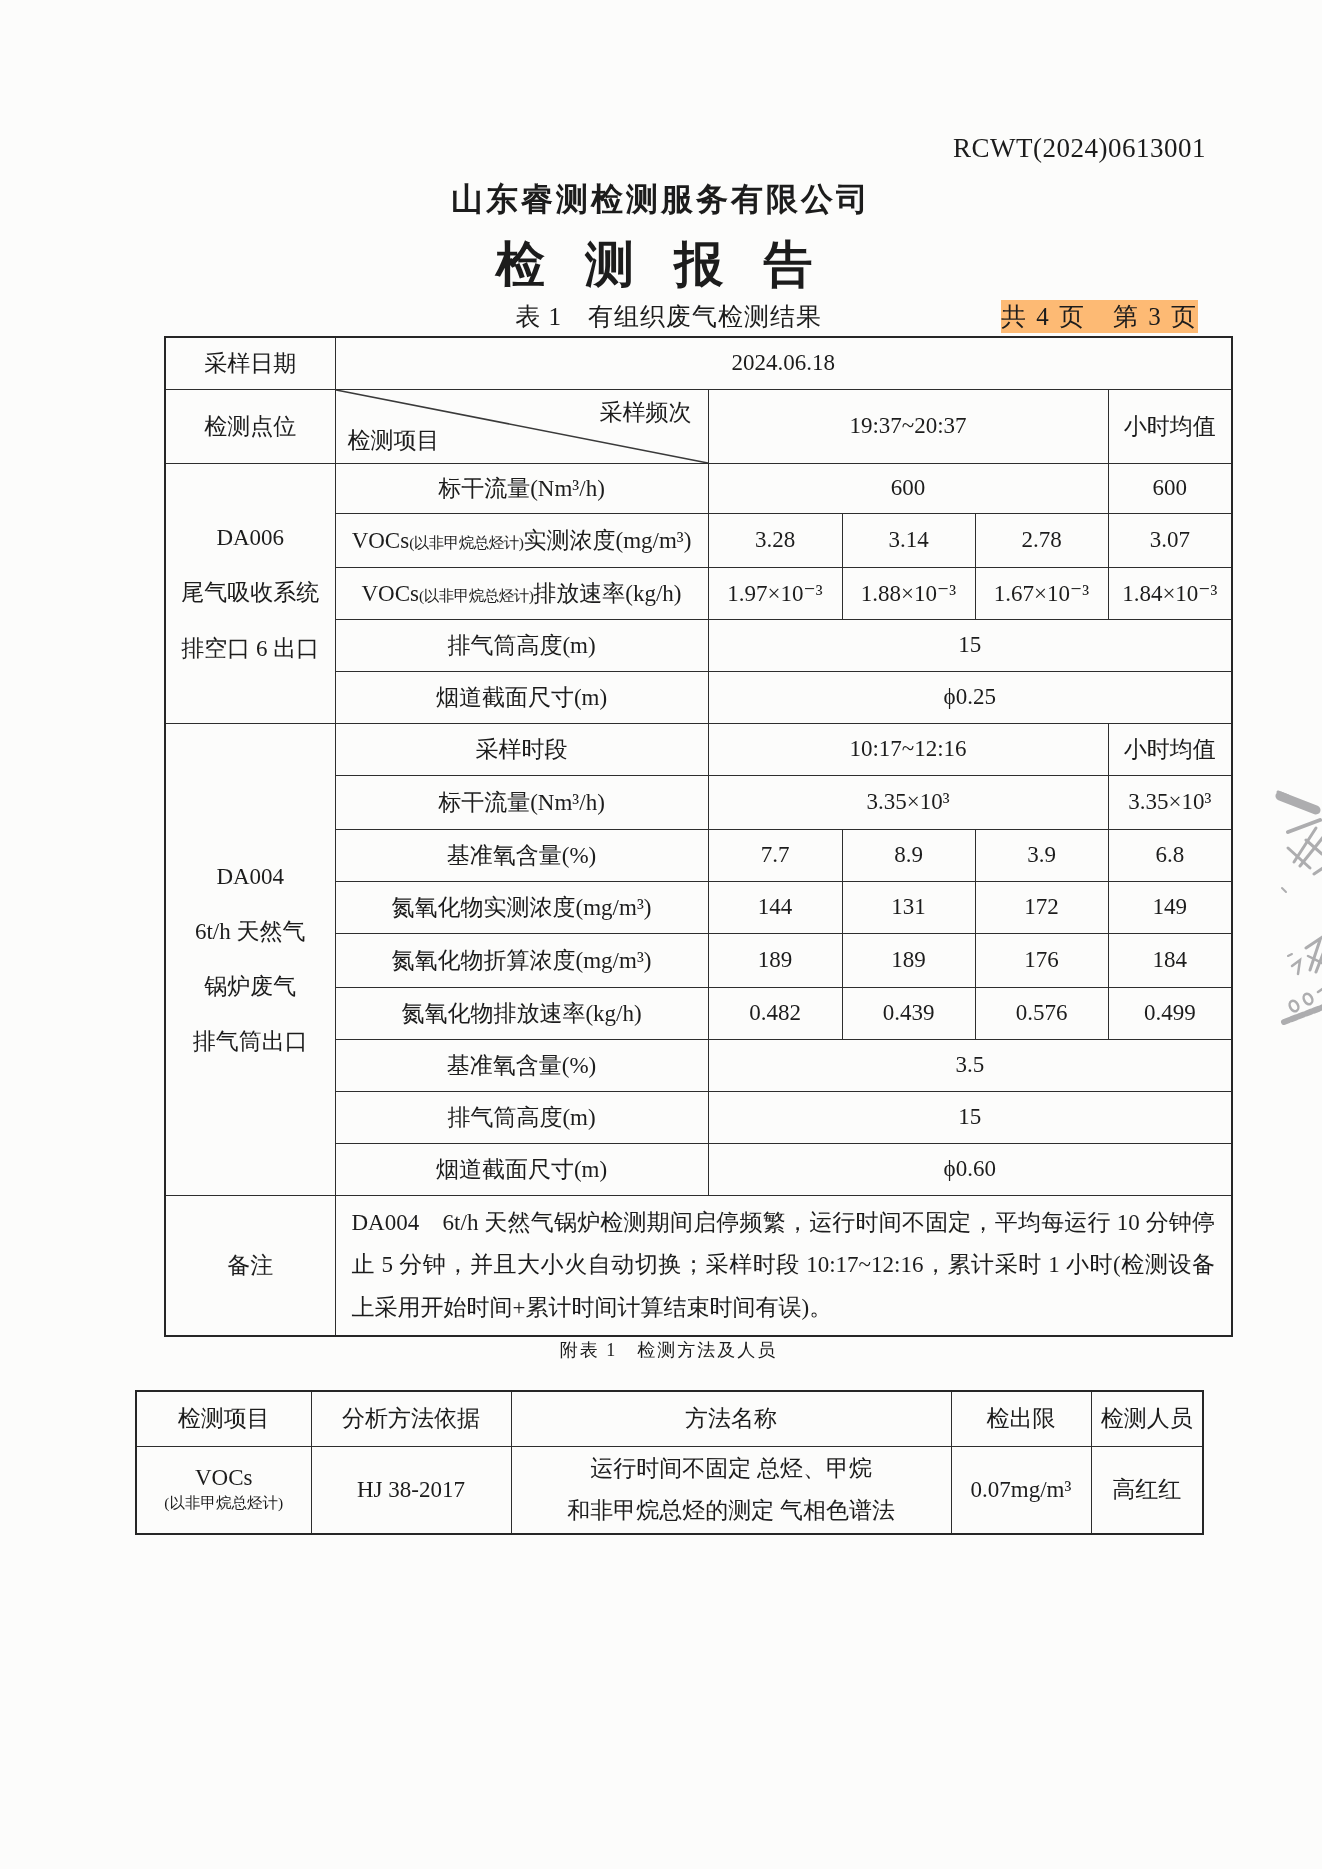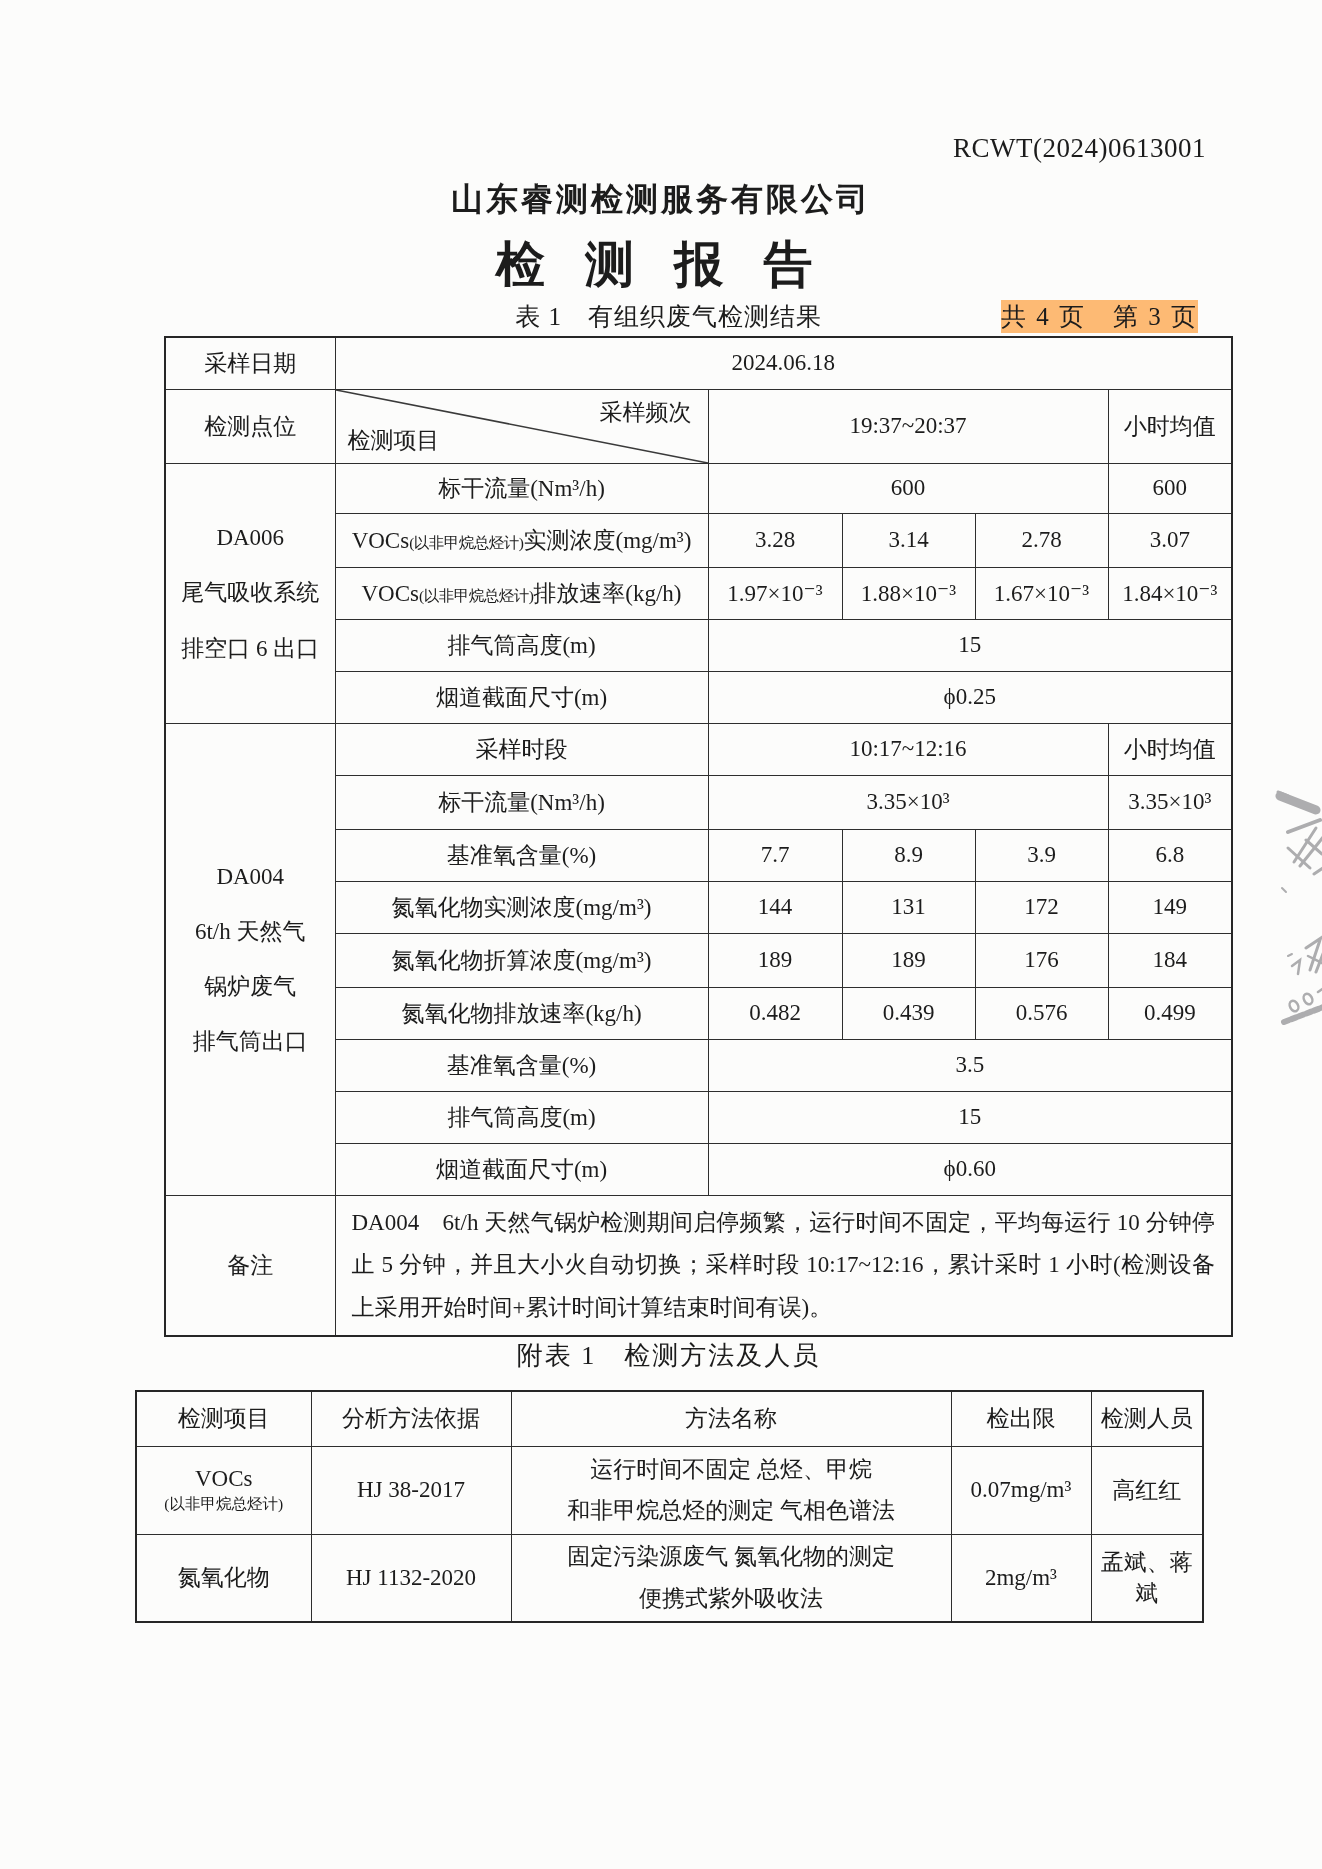--- a/index.html
+++ b/index.html
@@ -57,21 +57,21 @@
   .diag-cell{position:relative;padding:16px;}
   .diag-cell svg{position:absolute;top:0;left:0;width:100%;height:100%;}
   .diag-top{position:absolute;top:7px;right:16px;font-size:23px;}
   .diag-bottom{position:absolute;bottom:7px;left:12px;font-size:23px;}
   .remark-cell{
     text-align:left;padding:6px 16px;line-height:1.85;font-size:23px;
     text-align:justify;
   }
   .t2-title{
     position:absolute;top:1338px;left:135px;width:1067px;
-    text-align:center;font-size:26px;letter-spacing:2px;
+    text-align:center;font-size:18px;letter-spacing:2px;
   }
   .method-lines div{line-height:1.8;}
   .item-cell .main{font-size:23px;}
   .item-cell .sub{font-size:15.5px;margin-top:2px;}
   .stamp{
     position:absolute;right:-6px;top:770px;width:70px;height:290px;
     opacity:0.72;pointer-events:none;
   }
 </style>
 </head>
@@ -238,30 +238,20 @@
       <div class="sub">(以非甲烷总烃计)</div>
     </td>
     <td>HJ 38-2017</td>
     <td class="method-lines">
       <div>运行时间不固定 总烃、甲烷</div>
       <div>和非甲烷总烃的测定 气相色谱法</div>
     </td>
     <td>0.07mg/m³</td>
     <td>高红红</td>
   </tr>
-  <tr class="h88">
-    <td>氮氧化物</td>
-    <td>HJ 1132-2020</td>
-    <td class="method-lines">
-      <div>固定污染源废气 氮氧化物的测定</div>
-      <div>便携式紫外吸收法</div>
-    </td>
-    <td>2mg/m³</td>
-    <td>孟斌、蒋斌</td>
-  </tr>
 </tbody>
   </table>
 
 <svg class="stamp" viewBox="0 0 70 290" aria-hidden="true">
   <g stroke="#8f8f92" fill="none" stroke-linecap="round">
 
     <path d="M22 26 L58 40" stroke-width="9"></path>
     <path d="M20 22 L30 26" stroke-width="3"></path>
 
     <path d="M30 62 L62 50" stroke-width="4"></path>

